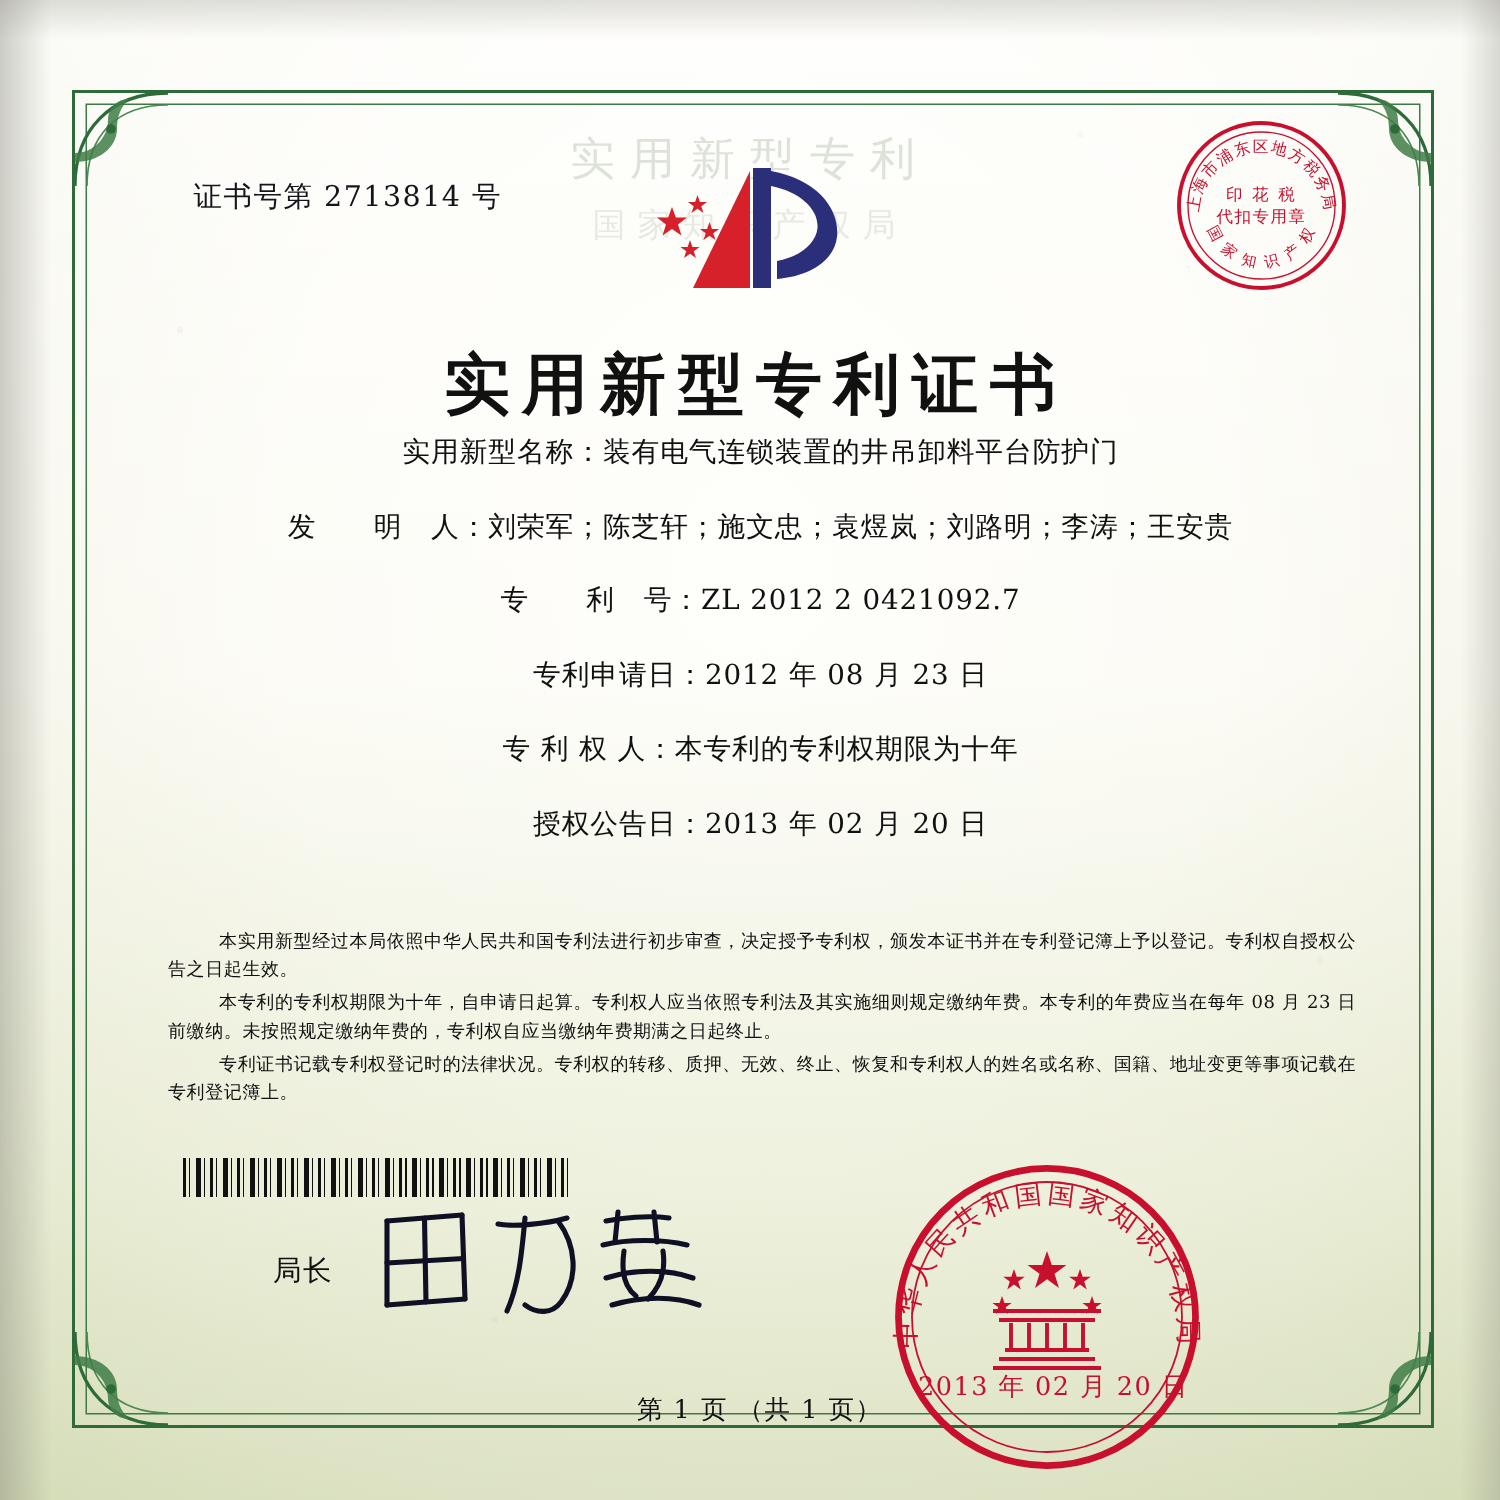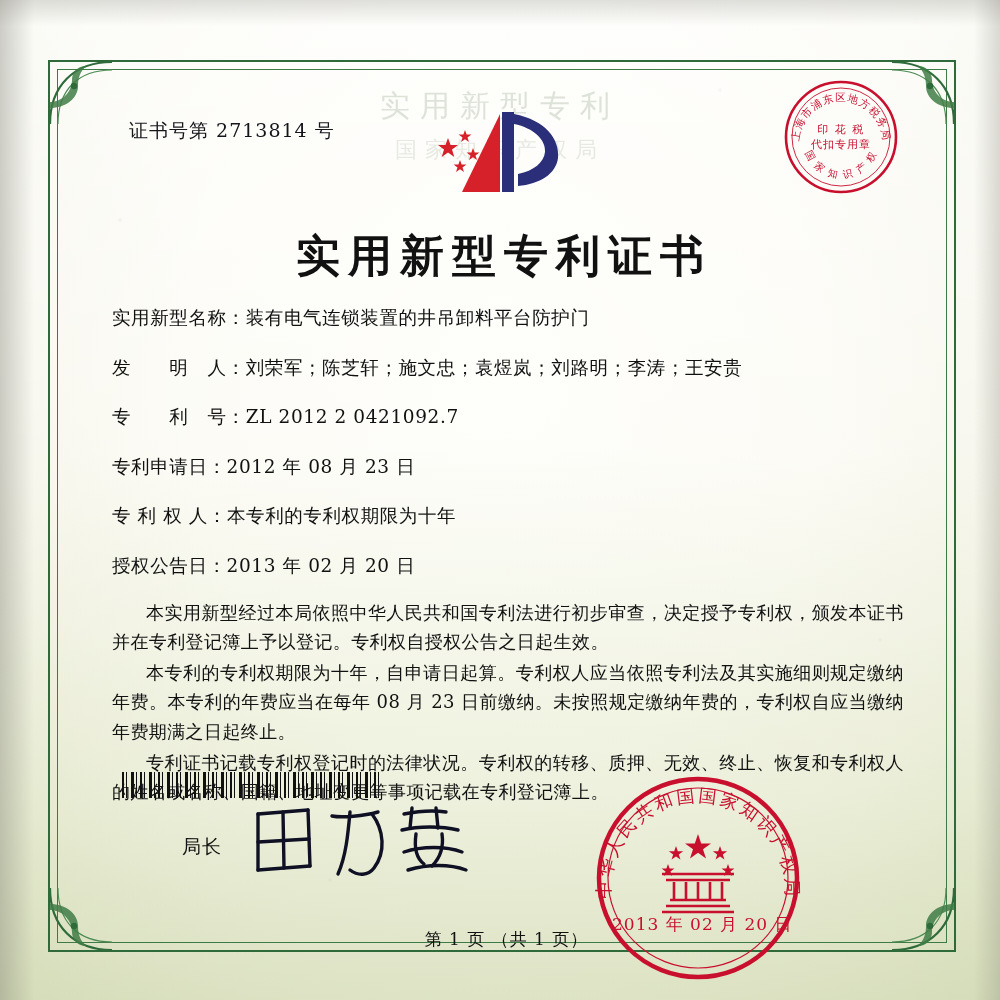--- a/index.html
+++ b/index.html
@@ -146,46 +146,47 @@
     letter-spacing: 8px;
     color: #111;
     text-indent: 8px;
     margin-top: 21px;
   }
 
   
   .fields {
     position: absolute;
     left: 112px;
-    top: 305px;
+    top: 288px;
     width: 790px;
+    text-align: center;
   }
   .field-row {
     font-family: "DejaVu Serif", "Liberation Serif", serif;
     font-size: 18.5px;
     color: #111;
     margin-bottom: 24.5px;
     white-space: nowrap;
     letter-spacing: 0.6px;
   }
   .field-label {
     display: inline;
   }
   .field-value {
     display: inline;
   }
 
   
   .body-text {
     position: absolute;
     left: 112px;
-    top: 598px;
+    top: 618px;
     width: 792px;
     font-family: "DejaVu Serif", "Liberation Serif", serif;
-    font-size: 18px;
+    font-size: 12px;
     line-height: 1.62;
     color: #111;
     text-align: justify;
     letter-spacing: 0.4px;
   }
   .body-text p {
     margin: 0 0 2px 0;
     text-indent: 34px;
   }
 

